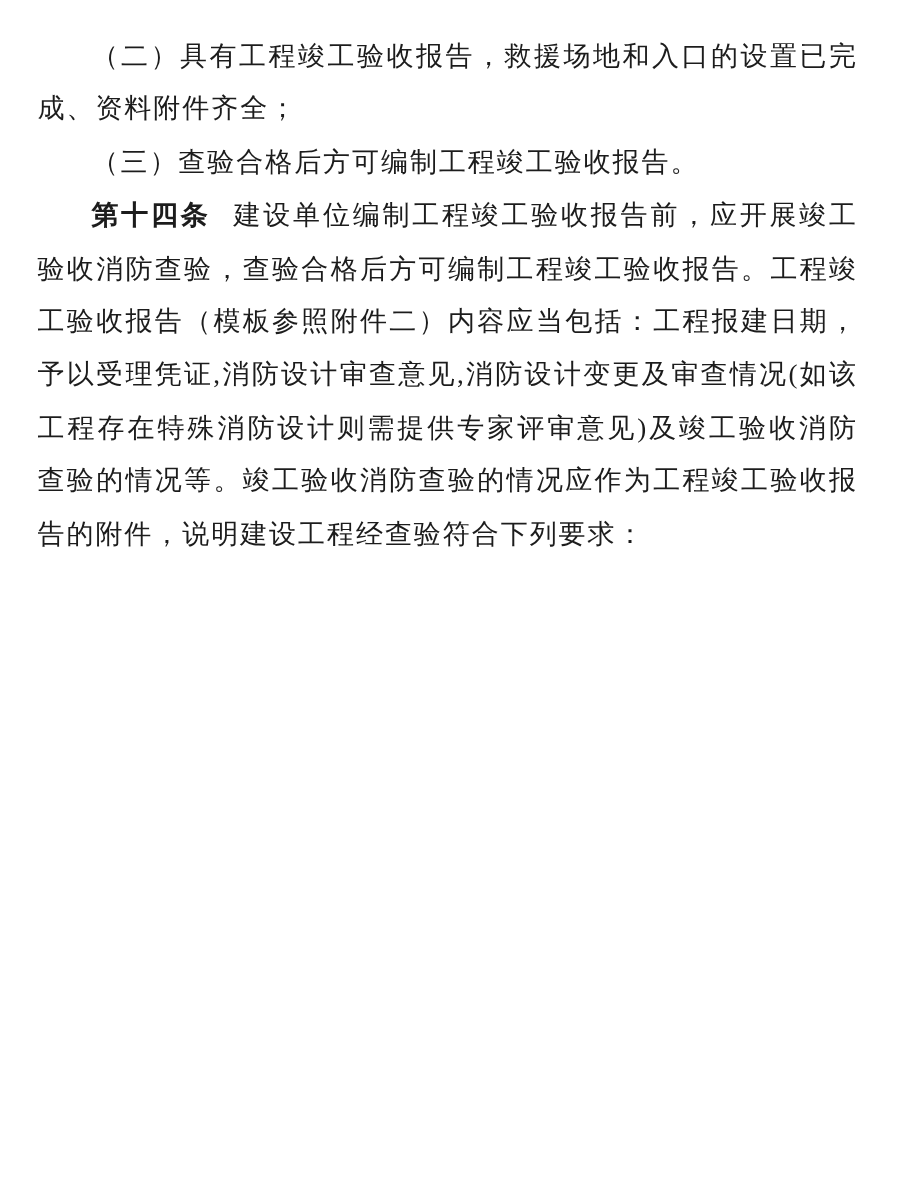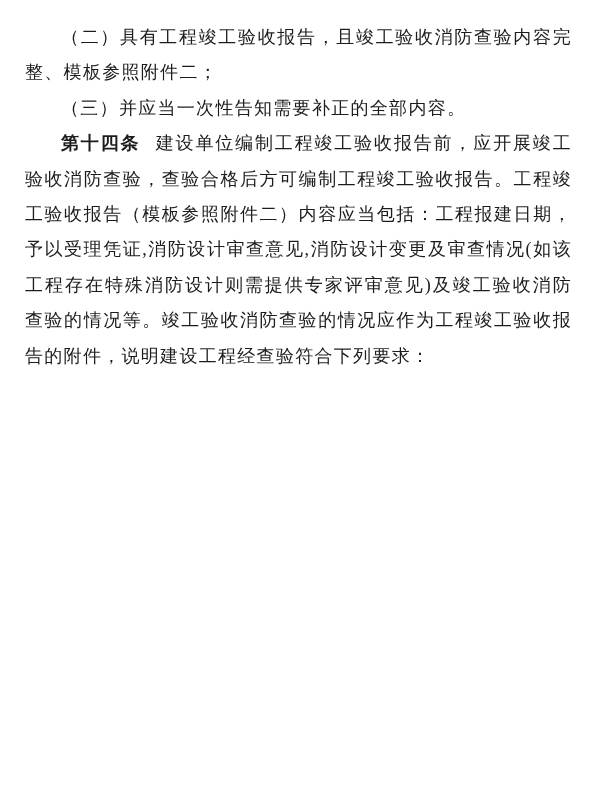--- a/index.html
+++ b/index.html
@@ -41,19 +41,19 @@
   }
 </style>
 </head>
 <body>
 
 <div class="page">
 
 
 
 
-  <p class="para"><span>（二）具有工程竣工验收报告，且竣工验收消防查验内容完整、模板参照附件二；</span></p>
+  <p class="para"><span>（二）具有工程竣工验收报告，救援场地和入口的设置已完成、资料附件齐全；</span></p>
 
-  <p class="para"><span>（三）并应当一次性告知需要补正的全部内容。</span></p>
+  <p class="para"><span>（三）查验合格后方可编制工程竣工验收报告。</span></p>
 
   <p class="para"><span class="lead">第十四条</span><span>建设单位编制工程竣工验收报告前，应开展竣工验收消防查验，查验合格后方可编制工程竣工验收报告。工程竣工验收报告（模板参照附件二）内容应当包括：工程报建日期，予以受理凭证,消防设计审查意见,消防设计变更及审查情况(如该工程存在特殊消防设计则需提供专家评审意见)及竣工验收消防查验的情况等。竣工验收消防查验的情况应作为工程竣工验收报告的附件，说明建设工程经查验符合下列要求：</span></p>
 
 </div>
 
 </body></html>

